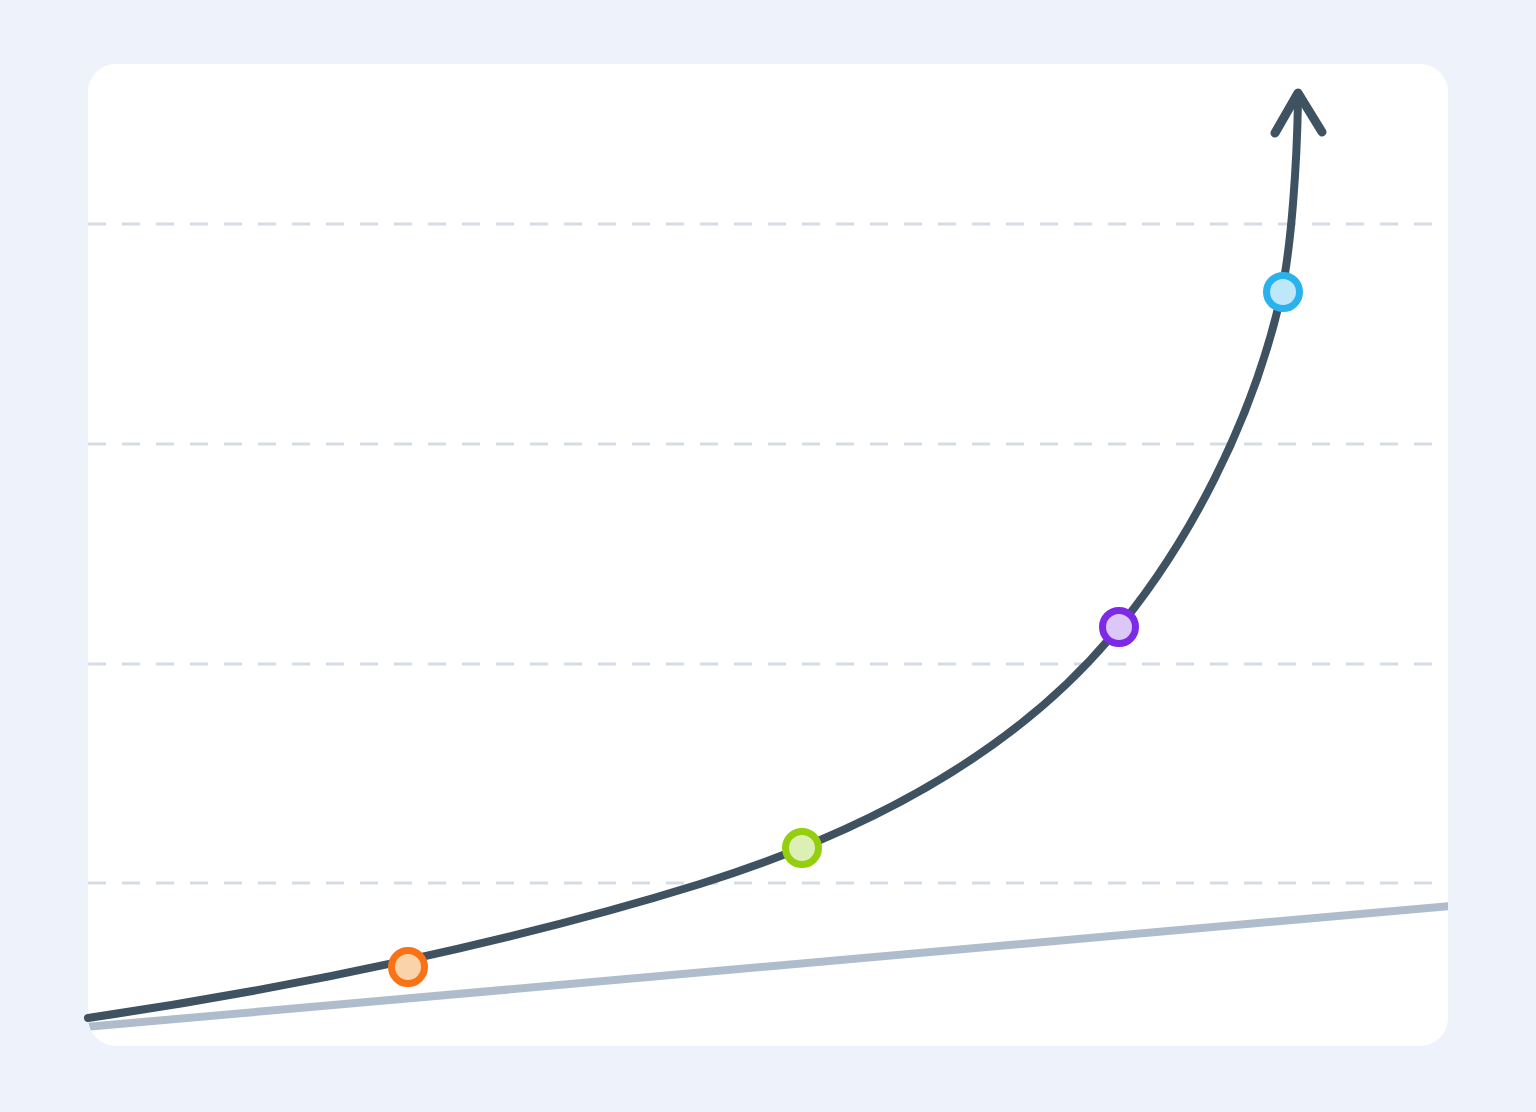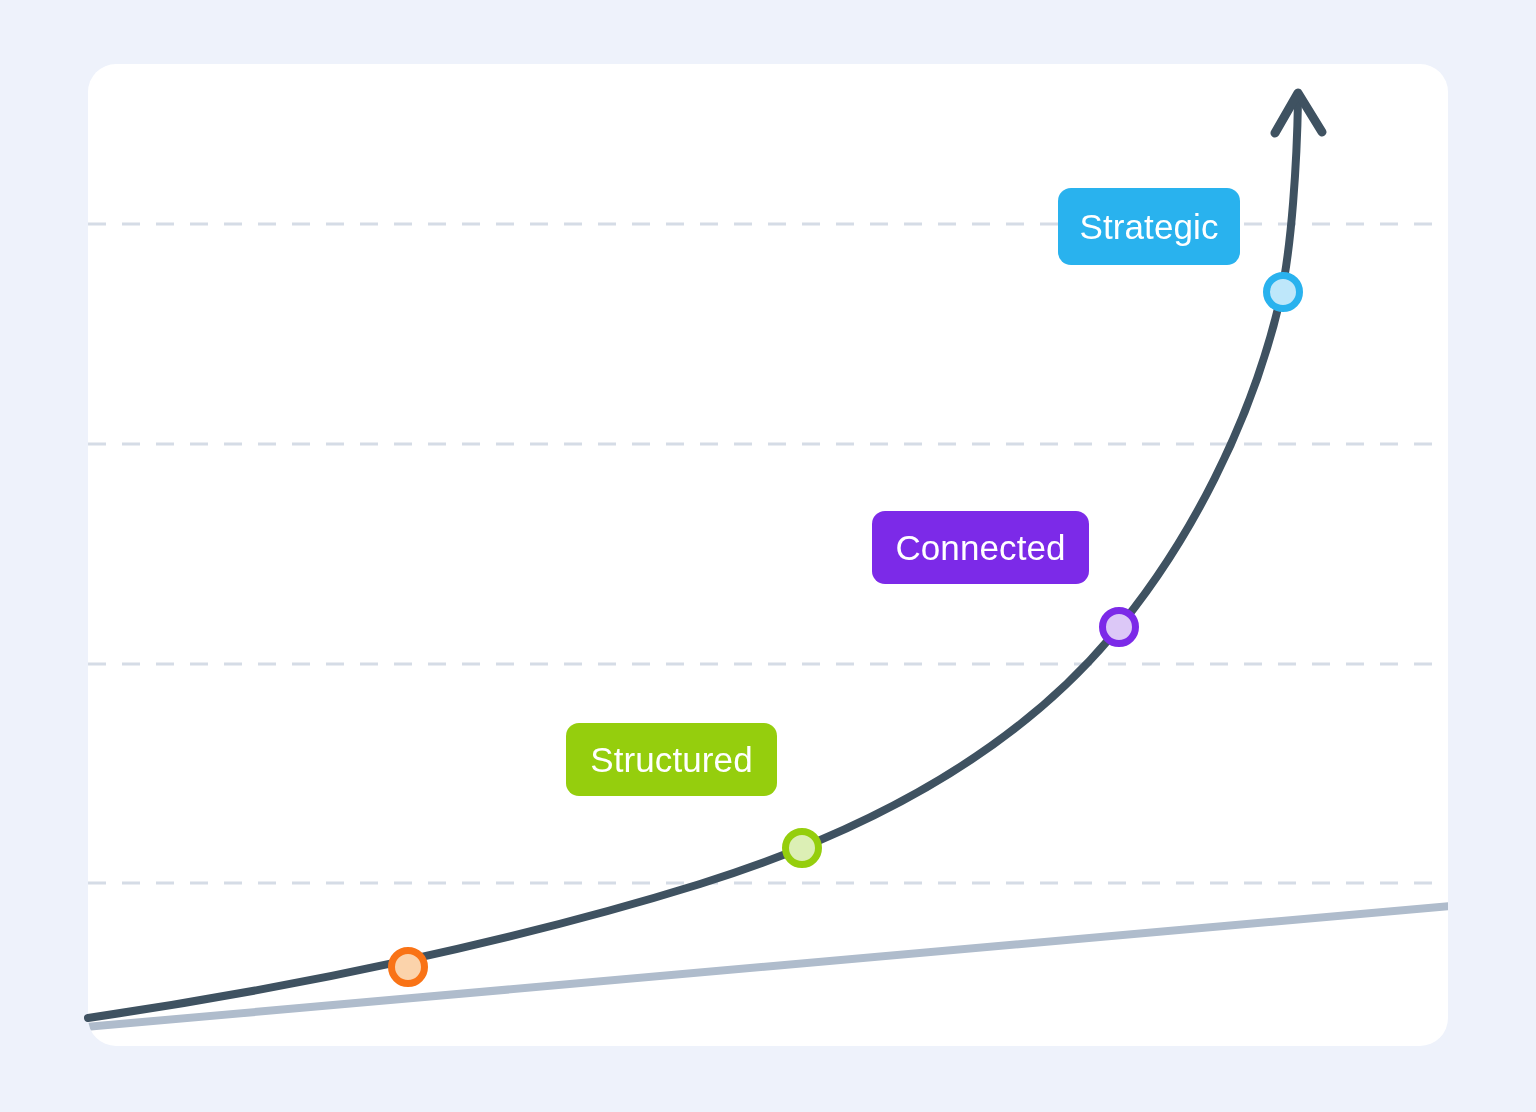--- a/index.html
+++ b/index.html
@@ -86,25 +86,16 @@
 
     <g>
       <circle cx="408" cy="967" r="16.5" fill="#FBD3AB" stroke="#F97316" stroke-width="7"></circle>
       <circle cx="802" cy="848" r="16.5" fill="#DCEFB5" stroke="#95CE0D" stroke-width="7"></circle>
       <circle cx="1119" cy="627" r="16.5" fill="#DCC8F7" stroke="#7C2AE8" stroke-width="7"></circle>
       <circle cx="1283" cy="292" r="16.5" fill="#BEE7FA" stroke="#29B2EE" stroke-width="7"></circle>
     </g>
   </svg>
 
 
-  <div class="stage-label" id="label-structured" style="left:566px; top:723px; width:211px; height:73px; background:#95CE0D;">
-    <span>Structured</span>
-  </div>
 
-  <div class="stage-label" id="label-connected" style="left:872px; top:511px; width:217px; height:73px; background:#7C2AE8;">
-    <span>Connected</span>
-  </div>
 
-  <div class="stage-label" id="label-strategic" style="left:1058px; top:188px; width:182px; height:77px; background:#29B2EE;">
-    <span>Strategic</span>
-  </div>
 
 </div>
 
 </body></html>

